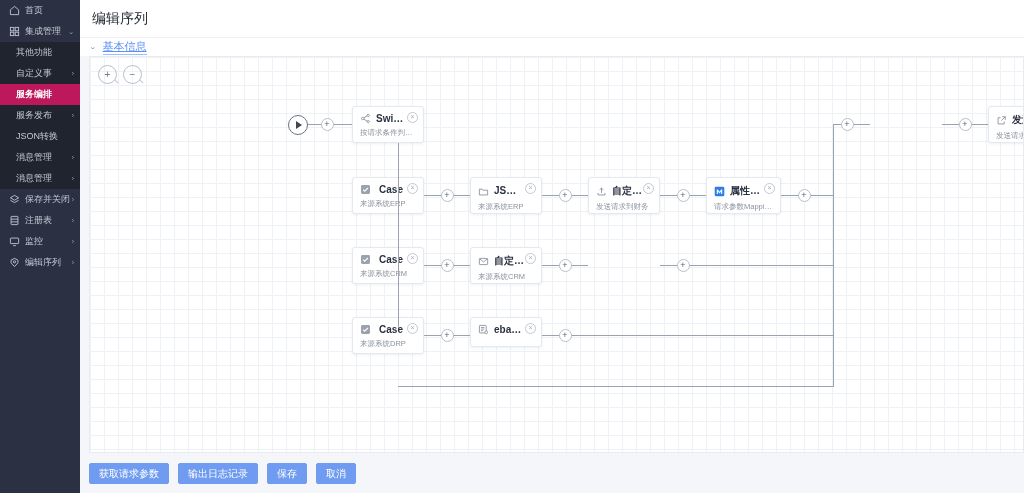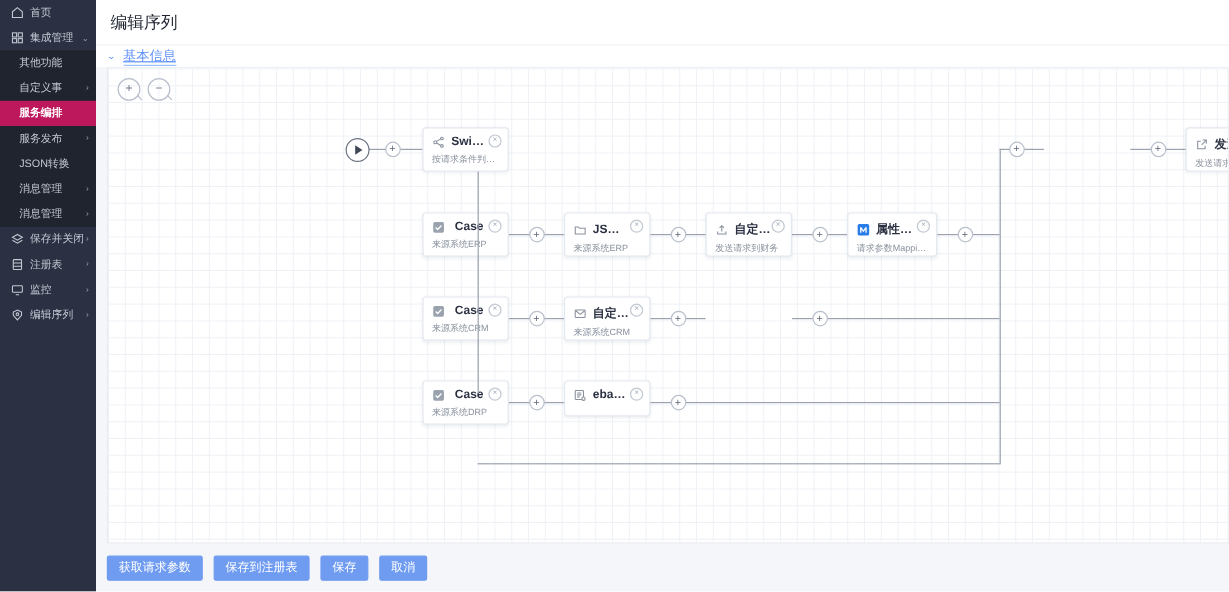--- a/index.html
+++ b/index.html
@@ -402,20 +402,20 @@
               <span class="ntitle">发送请求...</span>
             </div>
             <div class="nsub">发送请求到财务</div>
           </div>
         </div>
     </div>
 
     <div class="footer">
       <div id="footer-btns" style="display:flex;gap:9px;">
           <button class="btn">获取请求参数</button>
-          <button class="btn">保存到注册表</button>
+          <button class="btn">输出日志记录</button>
           <button class="btn">保存</button>
           <button class="btn">取消</button>
         </div>
     </div>
 
   </div>
 </div>
 
 </body></html>

